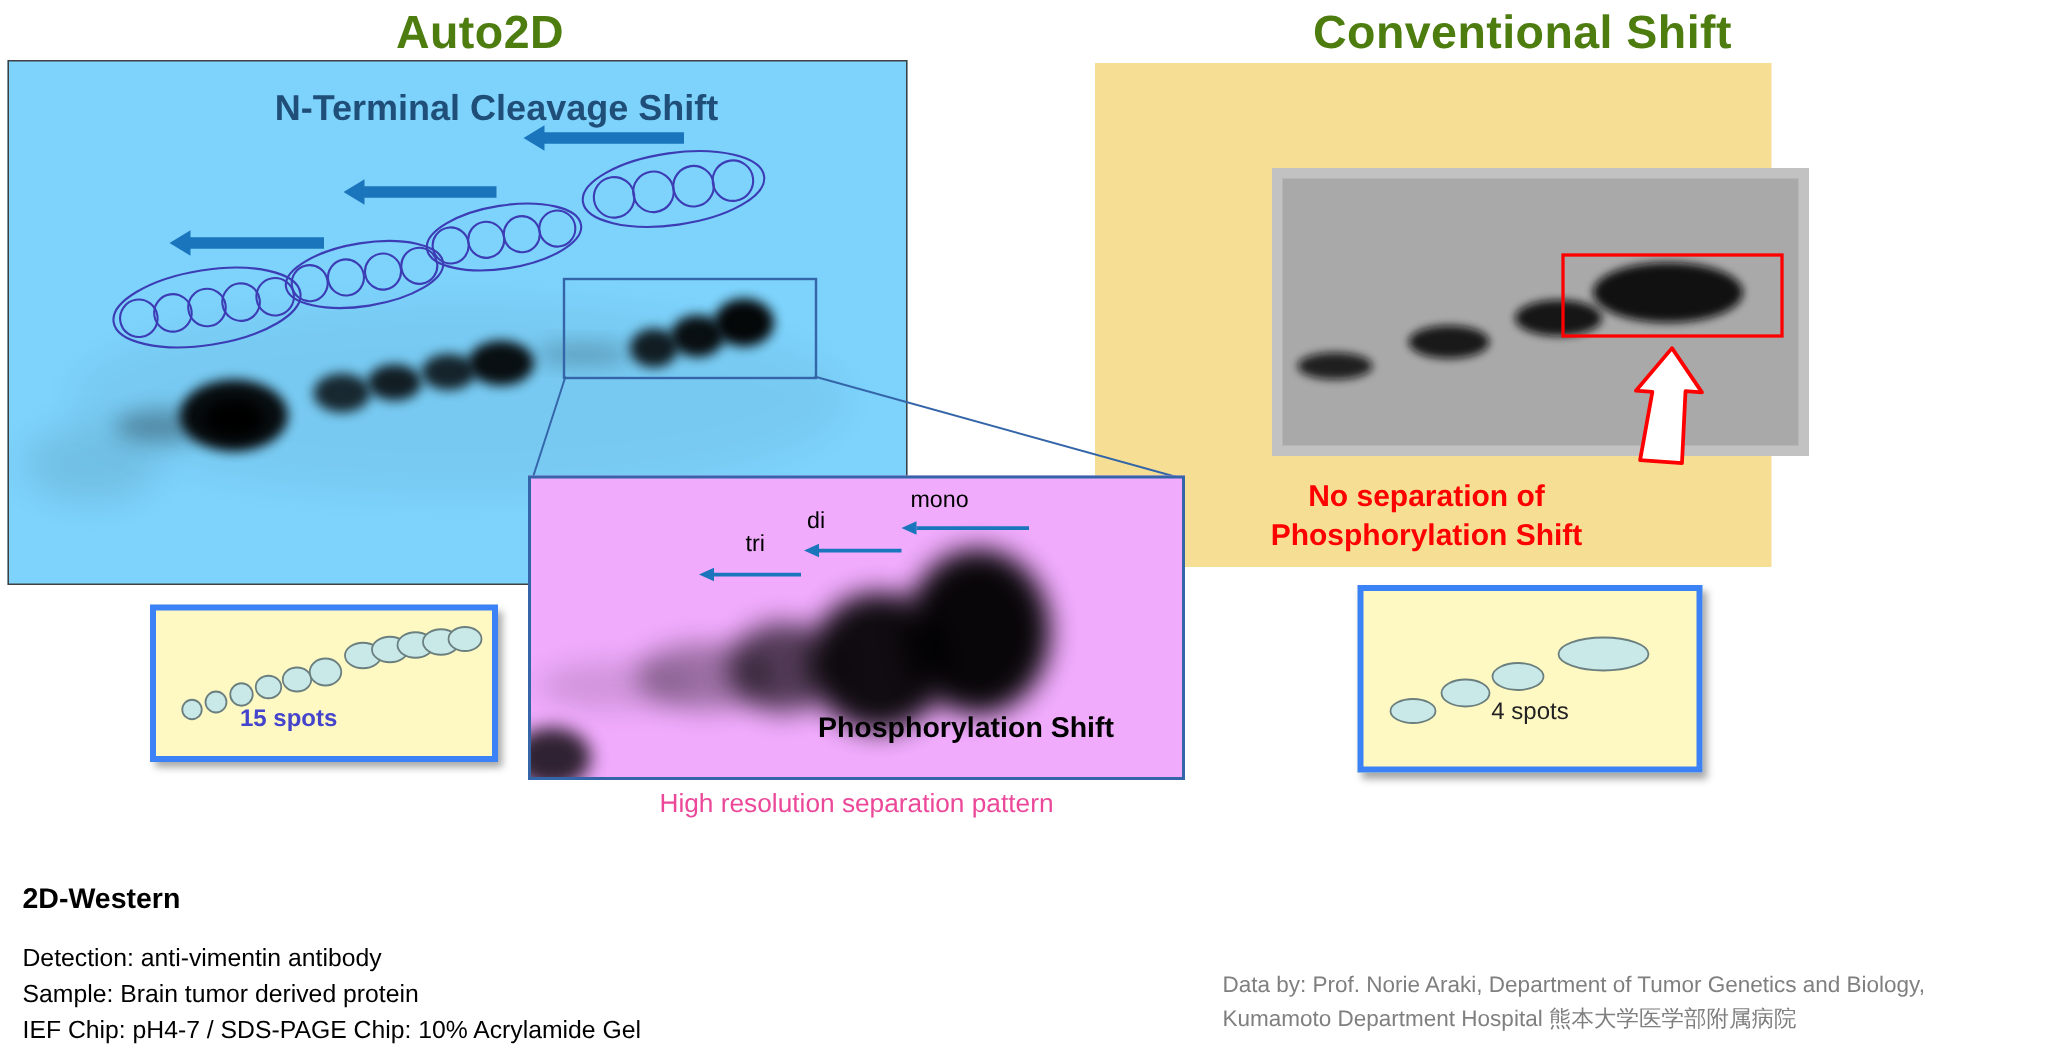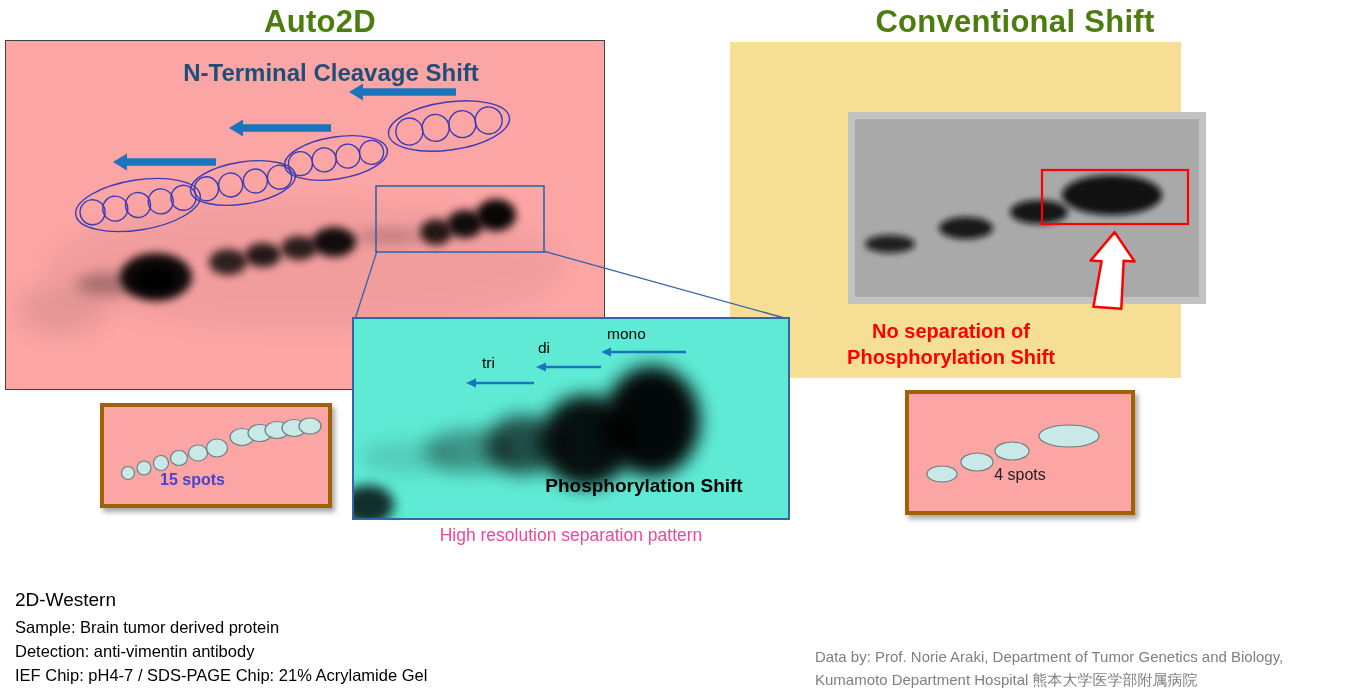--- a/index.html
+++ b/index.html
@@ -3,45 +3,45 @@
 <meta charset="utf-8">
 <style>
   *{margin:0;padding:0;box-sizing:border-box}
   body{font-family:"Liberation Sans",sans-serif;background:#fff}
   .slide{position:relative;width:1367px;height:699px;background:#ffffff;overflow:hidden}
 
   .title{position:absolute;top:4px;font-weight:bold;font-size:31px;color:#4d7c0f;text-align:center;letter-spacing:.3px}
   .title-left{left:0;width:640px}
   .title-right{left:727px;width:576px}
 
-  .left-panel{position:absolute;left:5px;top:40px;width:600px;height:350px;background:#fca5a5;border:1px solid #404040;z-index:1}
+  .left-panel{position:absolute;left:5px;top:40px;width:600px;height:350px;background:#7dd3fc;border:1px solid #404040;z-index:1}
   .panel-heading{position:absolute;left:65px;top:18px;width:520px;text-align:center;font-weight:bold;font-size:24px;color:var(--navy)}
   .gel-svg{position:absolute;left:0;top:0}
 
   .right-panel{position:absolute;left:730px;top:42px;width:451px;height:336px;background:var(--tan);z-index:1}
   .warning{position:absolute;left:56px;top:276px;width:330px;text-align:center;font-weight:bold;font-size:20px;line-height:26px;color:var(--warn-red)}
 
   .connector{position:absolute;left:0;top:0;z-index:3;pointer-events:none}
 
-  .inset{position:absolute;left:352px;top:317px;width:438px;height:203px;background:#5eead4;border:2px solid var(--box-blue);z-index:5}
+  .inset{position:absolute;left:352px;top:317px;width:438px;height:203px;background:#f0abfc;border:2px solid var(--box-blue);z-index:5}
   .inset-label{position:absolute;font-size:15.5px;color:#000}
   .lbl-mono{left:253px;top:6px}
   .lbl-di{left:184px;top:20px}
-  .lbl-tri{left:128px;top:35px}
+  .lbl-tri{left:143px;top:35px}
   .inset-caption{position:absolute;left:150px;top:156px;width:280px;text-align:center;font-weight:bold;font-size:19px;color:#000}
   .inset-footer{position:absolute;left:352px;top:525px;width:438px;text-align:center;font-size:17.5px;color:#ec4899;z-index:5}
 
-  .spots-box{position:absolute;background:#fca5a5;border:4px solid #a16207;z-index:4;box-shadow:3px 4px 5px rgba(0,0,0,.35)}
+  .spots-box{position:absolute;background:#fef9c3;border:4px solid #3b82f6;z-index:4;box-shadow:3px 4px 5px rgba(0,0,0,.35)}
   .spots-left{left:100px;top:403px;width:232px;height:105px}
   .spots-right{left:905px;top:390px;width:230px;height:125px}
   .spots-label-15{position:absolute;left:56px;top:64px;font-size:16px;font-weight:bold;color:var(--label-blue)}
   .spots-label-4{position:absolute;left:0;top:72px;width:100%;text-align:center;font-size:16px;color:#222}
 
   .details{position:absolute;left:15px;top:589px;color:#000;z-index:2}
-  .details-title{font-weight:normal;font-size:19px;margin-bottom:4px}
+  .details-title{font-weight:bold;font-size:19px;margin-bottom:16px}
   .details-line{font-size:16.5px;line-height:24px}
 
   .credit{position:absolute;left:815px;top:645px;font-size:15px;line-height:23px;color:var(--credit-gray);z-index:2}
 
   .cl{fill:none;stroke:var(--cluster-blue);stroke-width:1.4}
 </style>
 </head>
 <body>
 
 <div class="slide">
@@ -208,23 +208,23 @@
         <ellipse cx="68" cy="68" rx="16" ry="9"></ellipse>
         <ellipse cx="103" cy="57" rx="17" ry="9"></ellipse>
         <ellipse cx="160" cy="42" rx="30" ry="11"></ellipse>
       </g>
     </svg>
     <div class="spots-label-4">4 spots</div>
   </div>
 
   <div class="details">
     <div class="details-title">2D-Western</div>
+    <div class="details-line">Detection: anti-vimentin antibody</div>
     <div class="details-line">Sample: Brain tumor derived protein</div>
-    <div class="details-line">Detection: anti-vimentin antibody</div>
-    <div class="details-line">IEF Chip: pH4-7 / SDS-PAGE Chip: 21% Acrylamide Gel</div>
+    <div class="details-line">IEF Chip: pH4-7 / SDS-PAGE Chip: 10% Acrylamide Gel</div>
   </div>
 
   <div class="credit">
     <div>Data by: Prof. Norie Araki, Department of Tumor Genetics and Biology,</div>
     <div>Kumamoto Department Hospital 熊本大学医学部附属病院</div>
   </div>
 
 </div>
 
 </body></html>

